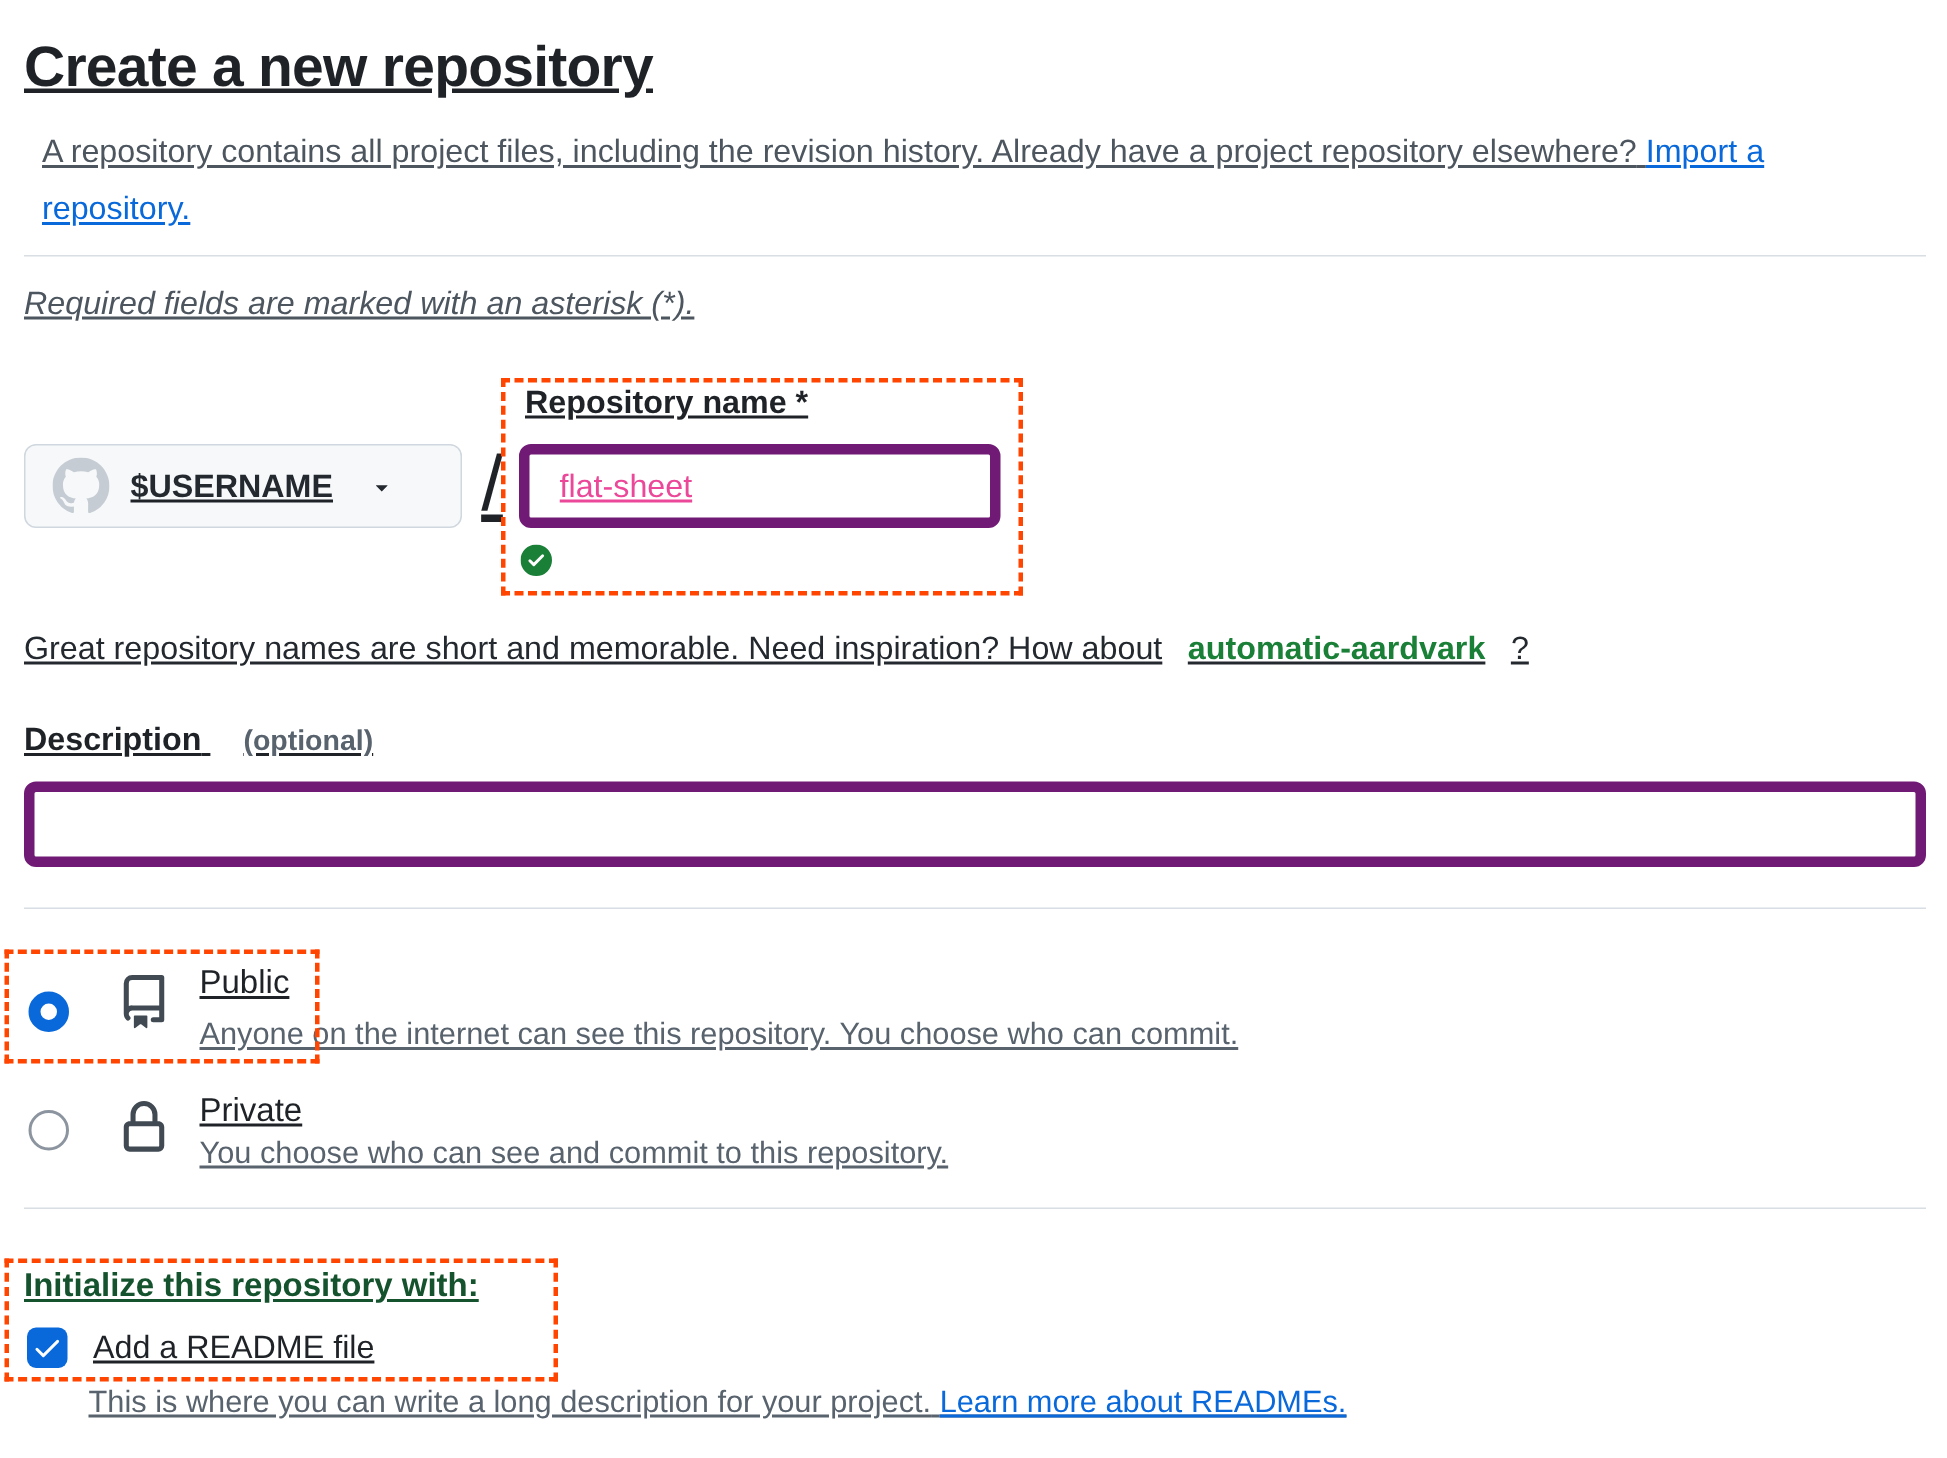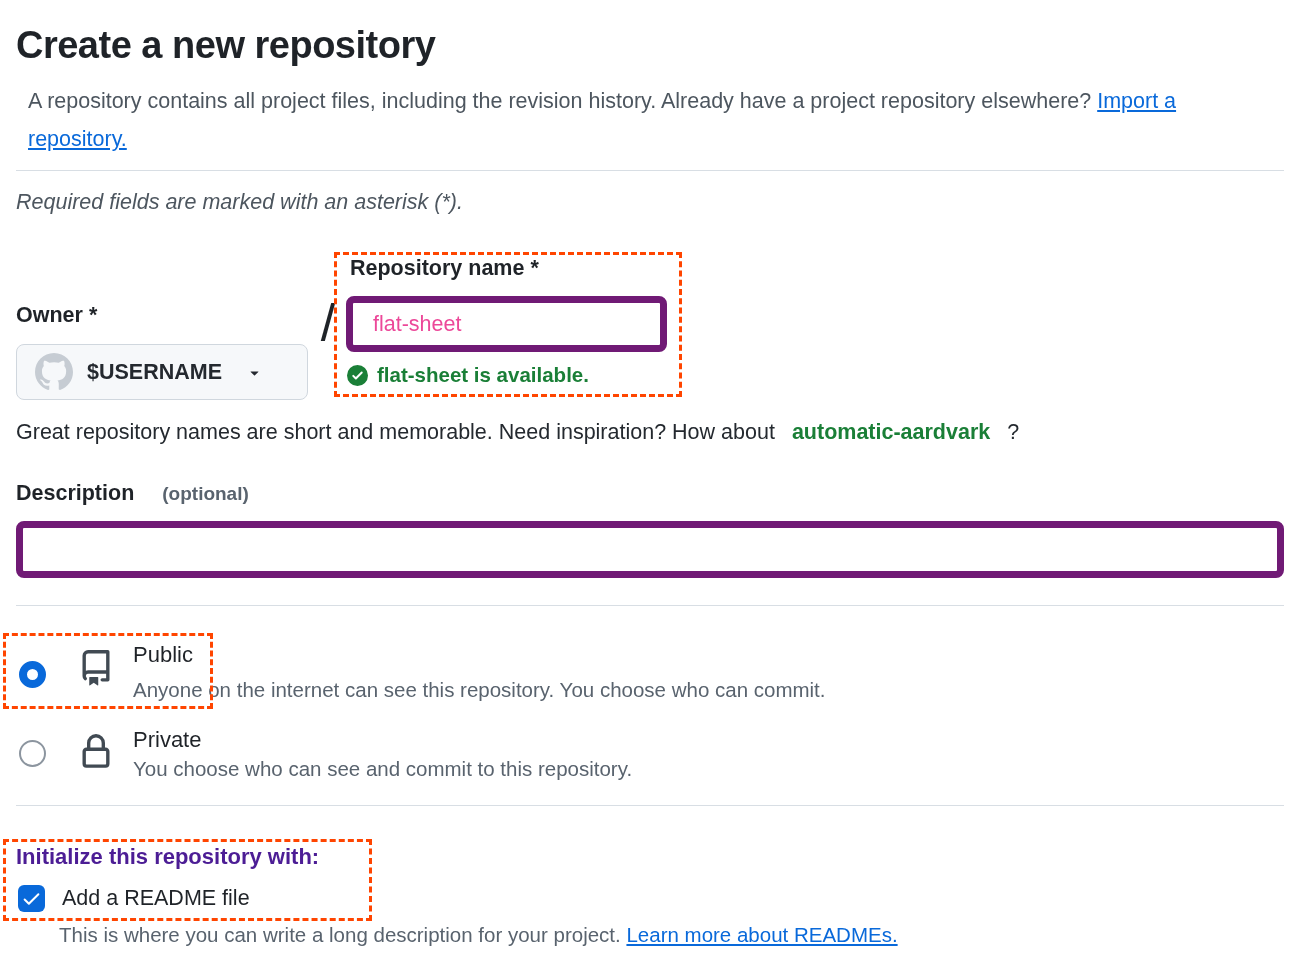--- a/index.html
+++ b/index.html
@@ -4,21 +4,21 @@
 <style>
   * { margin: 0; padding: 0; box-sizing: border-box; }
   html, body { background: #ffffff; }
   body {
     width: 1298px; height: 972px;
     position: relative;
     font-family: "Liberation Sans", "DejaVu Sans", sans-serif;
     color: #1f2328;
     overflow: hidden;
   }
-  .abs { position: absolute; }
+  .abs { position: absolute; text-decoration: underline; }
 
   
   .page-title {
     left: 16px; top: 24px;
     font-size: 38px; font-weight: 700; letter-spacing: -0.5px;
     color: #1f2328;
   }
   .intro {
     left: 28px; top: 82px; width: 1190px;
     font-size: 21.5px; line-height: 38px; color: #4d565f;
@@ -37,21 +37,20 @@
   
   .field-label { font-size: 21.5px; font-weight: 700; color: #1f2328; }
   .owner-label { left: 16px; top: 260px; margin-top: 43px; }
   .repo-label  { left: 350px; top: 256px; }
 
   .owner-btn {
     left: 16px; top: 296px; width: 292px; height: 56px;
     background: #f6f8fa; border: 1px solid #d0d7de; border-radius: 8px;
     display: flex; align-items: center; gap: 14px; padding: 0 18px;
     cursor: pointer;
-    margin-top: 48px;
   }
   .avatar { width: 38px; height: 38px; border-radius: 50%; flex: 0 0 auto;
             display: flex; align-items: center; justify-content: center; }
   .owner-btn .owner-value { font-size: 21.5px; font-weight: 700; color: #24292f; }
   .caret { margin-left: 10px; display: flex; }
 
   .slash-sep {
     left: 308px; top: 292px; width: 40px; height: 62px;
     font-size: 52px; font-weight: 300; color: #1f2328;
     display: flex; align-items: center; justify-content: center;
@@ -101,21 +100,21 @@
 
   .vis-label { font-size: 22px; color: #1f2328; cursor: pointer; }
   .public-label  { left: 133px; top: 642px; }
   .private-label { left: 133px; top: 727px; }
 
   .vis-desc { font-size: 20.5px; color: #59636e; }
   .public-desc  { left: 133px; top: 678px; }
   .private-desc { left: 133px; top: 757px; text-align: center; }
 
   
-  .init-heading { left: 16px; top: 844px; font-size: 22px; font-weight: 700; color: #4c1d95; }
+  .init-heading { left: 16px; top: 844px; font-size: 22px; font-weight: 700; color: #14532d; }
   .checkbox {
     left: 18px; top: 885px; width: 27px; height: 27px;
     background: #0969da; border-radius: 6px; cursor: pointer;
     display: flex; align-items: center; justify-content: center;
   }
   .readme-label { left: 62px; top: 886px; font-size: 21.5px; color: #1f2328; cursor: pointer; }
   .readme-note  { left: 59px; top: 923px; font-size: 20.5px; color: #59636e; }
 </style>
 </head>
 <body>
@@ -150,21 +149,20 @@
 <div class="abs slash-sep">/</div>
 
 <div class="abs field-label repo-label">Repository name *</div>
 
 <input class="abs text-input repo-input" type="text" value="flat-sheet" style="">
 
 <div class="abs availability">
   <svg width="21" height="21" viewBox="0 0 16 16">
     <path fill="#1a7f37" d="M8 16A8 8 0 1 1 8 0a8 8 0 0 1 0 16Zm3.78-9.72a.751.751 0 0 0-.018-1.042.751.751 0 0 0-1.042-.018L6.75 9.19 5.28 7.72a.751.751 0 0 0-1.042.018.751.751 0 0 0-.018 1.042l2 2a.75.75 0 0 0 1.06 0Z"></path>
   </svg>
-  <span>flat-sheet is available.</span>
 </div>
 
 <div class="abs anno anno-repo"></div>
 
 <div class="abs inspiration">
   <span>Great repository names are short and memorable. Need inspiration? How about</span><span class="sugg">automatic-aardvark</span><span>?</span>
 </div>
 
 <div class="abs desc-label">
   <span class="lbl">Description</span>

